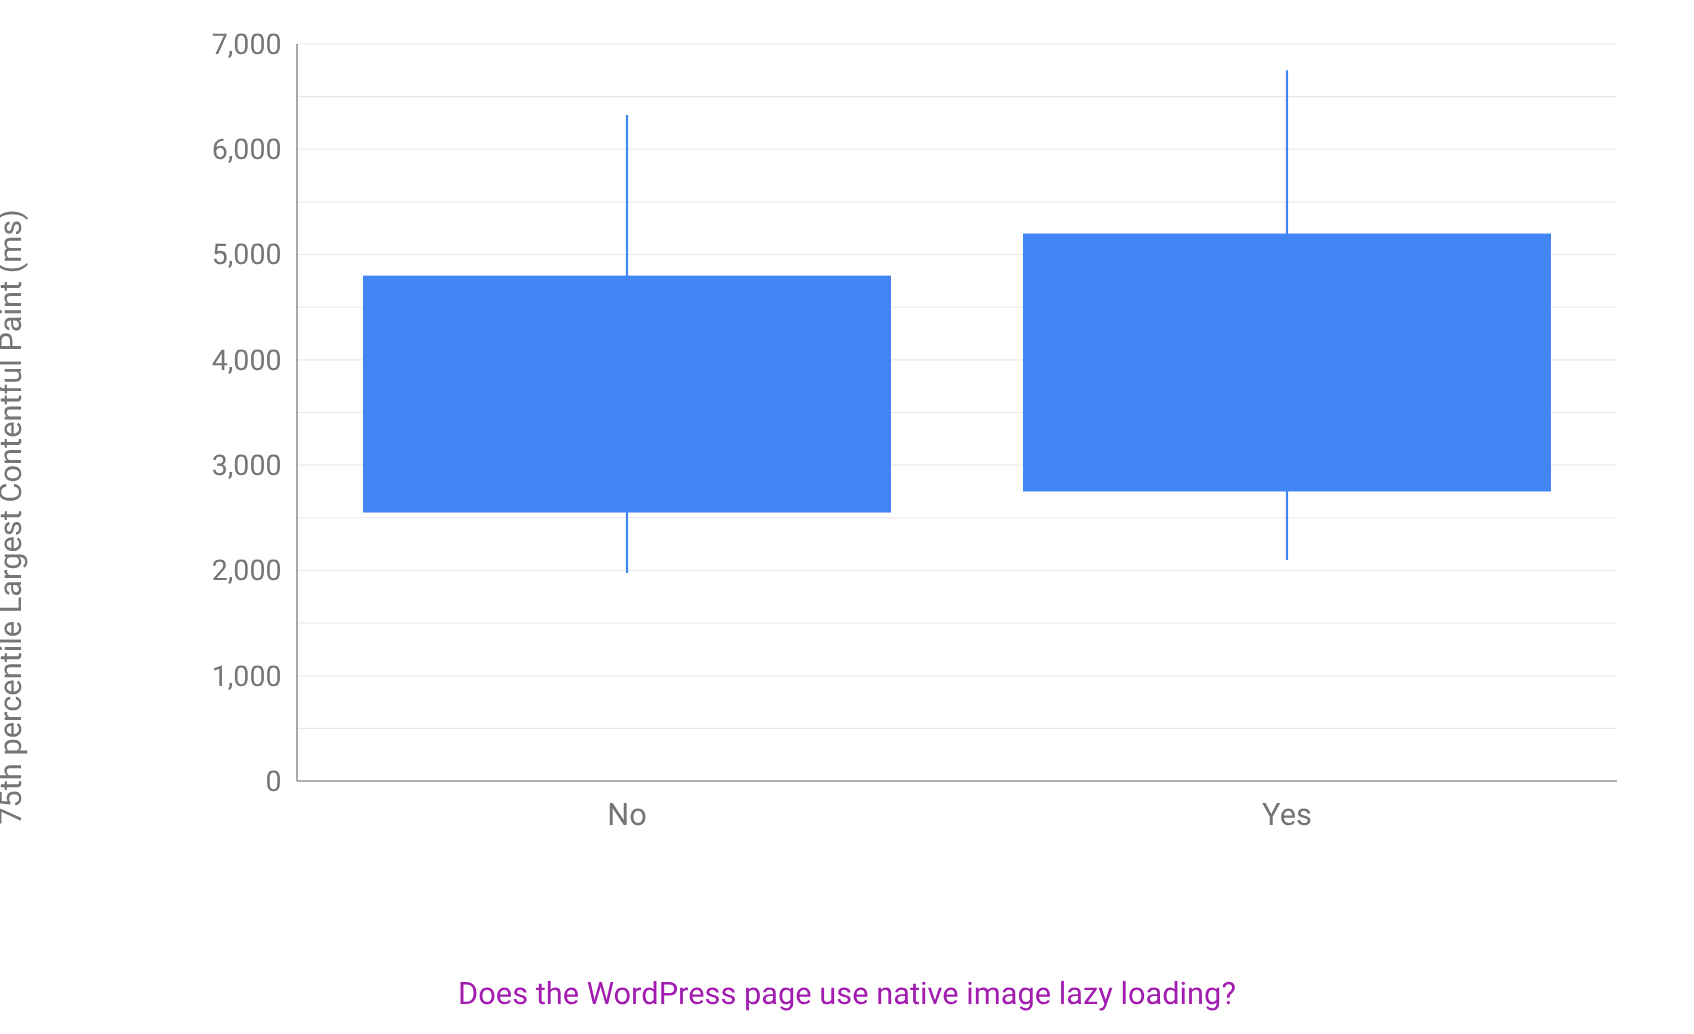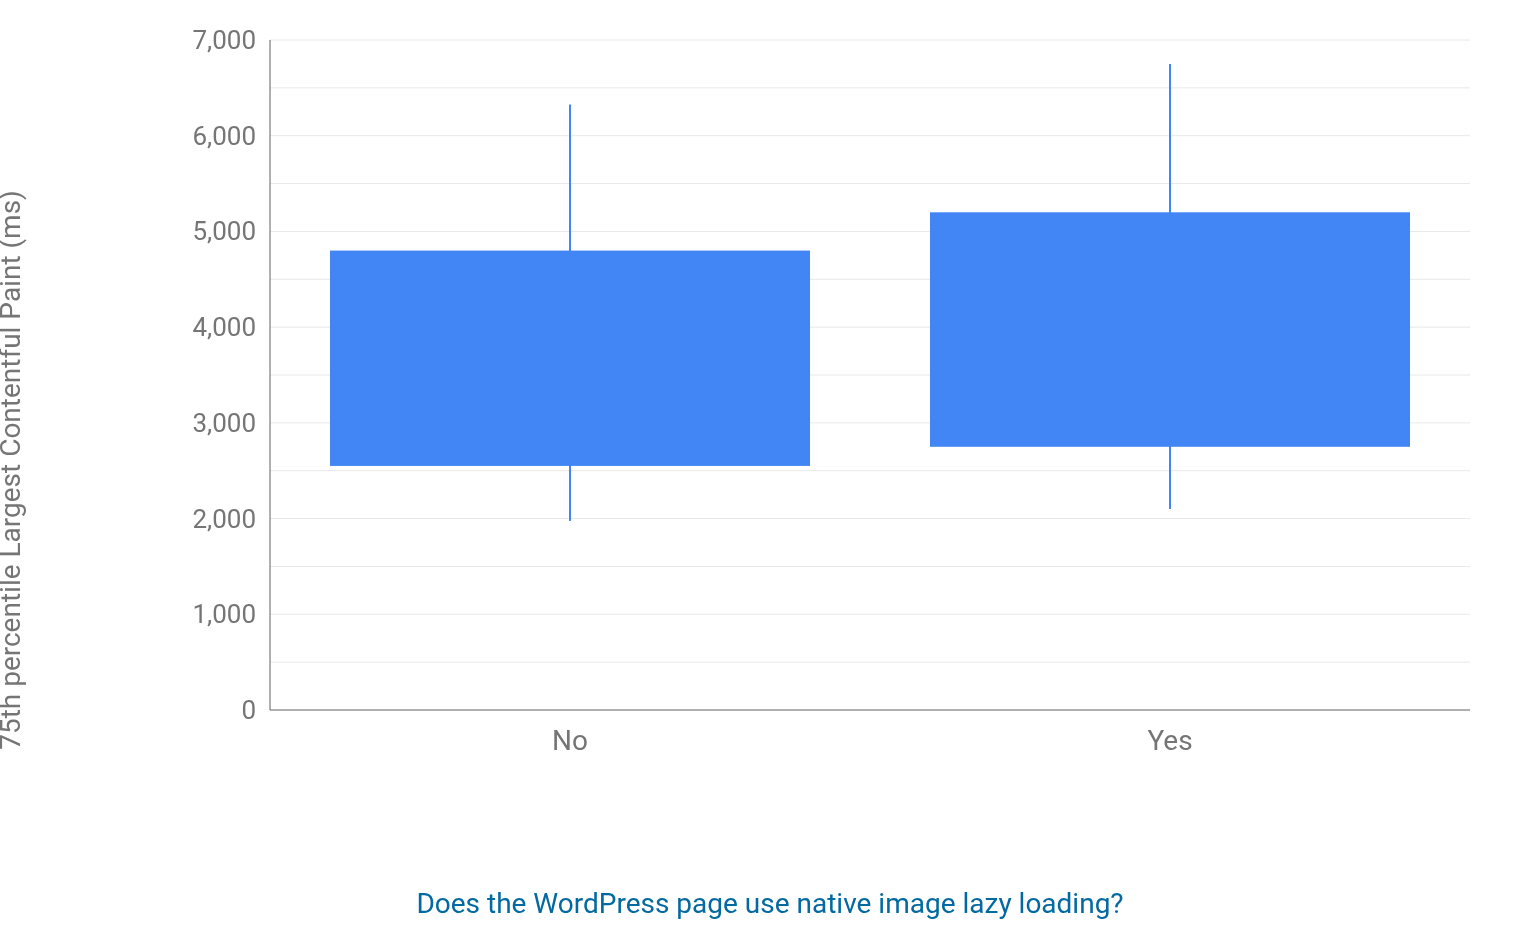--- a/index.html
+++ b/index.html
@@ -30,21 +30,21 @@
     white-space: nowrap;
     width: 800px;
     text-align: center;
   }
   .x-axis-title {
     position: absolute;
     left: 50%;
     bottom: 20px;
     transform: translateX(-50%);
     font-size: 28px;
-    color: #0369a1;
+    color: #a21caf;
     white-space: nowrap;
   }
   .plot-area {
     position: absolute;
     left: 170px;
     top: 30px;
     width: 1320px;
     height: 740px;
   }
   .plot-area svg {

